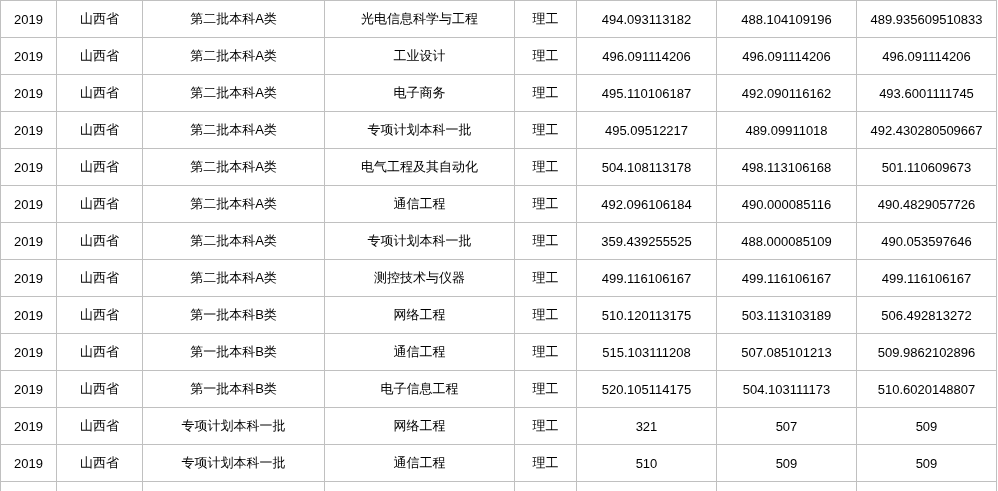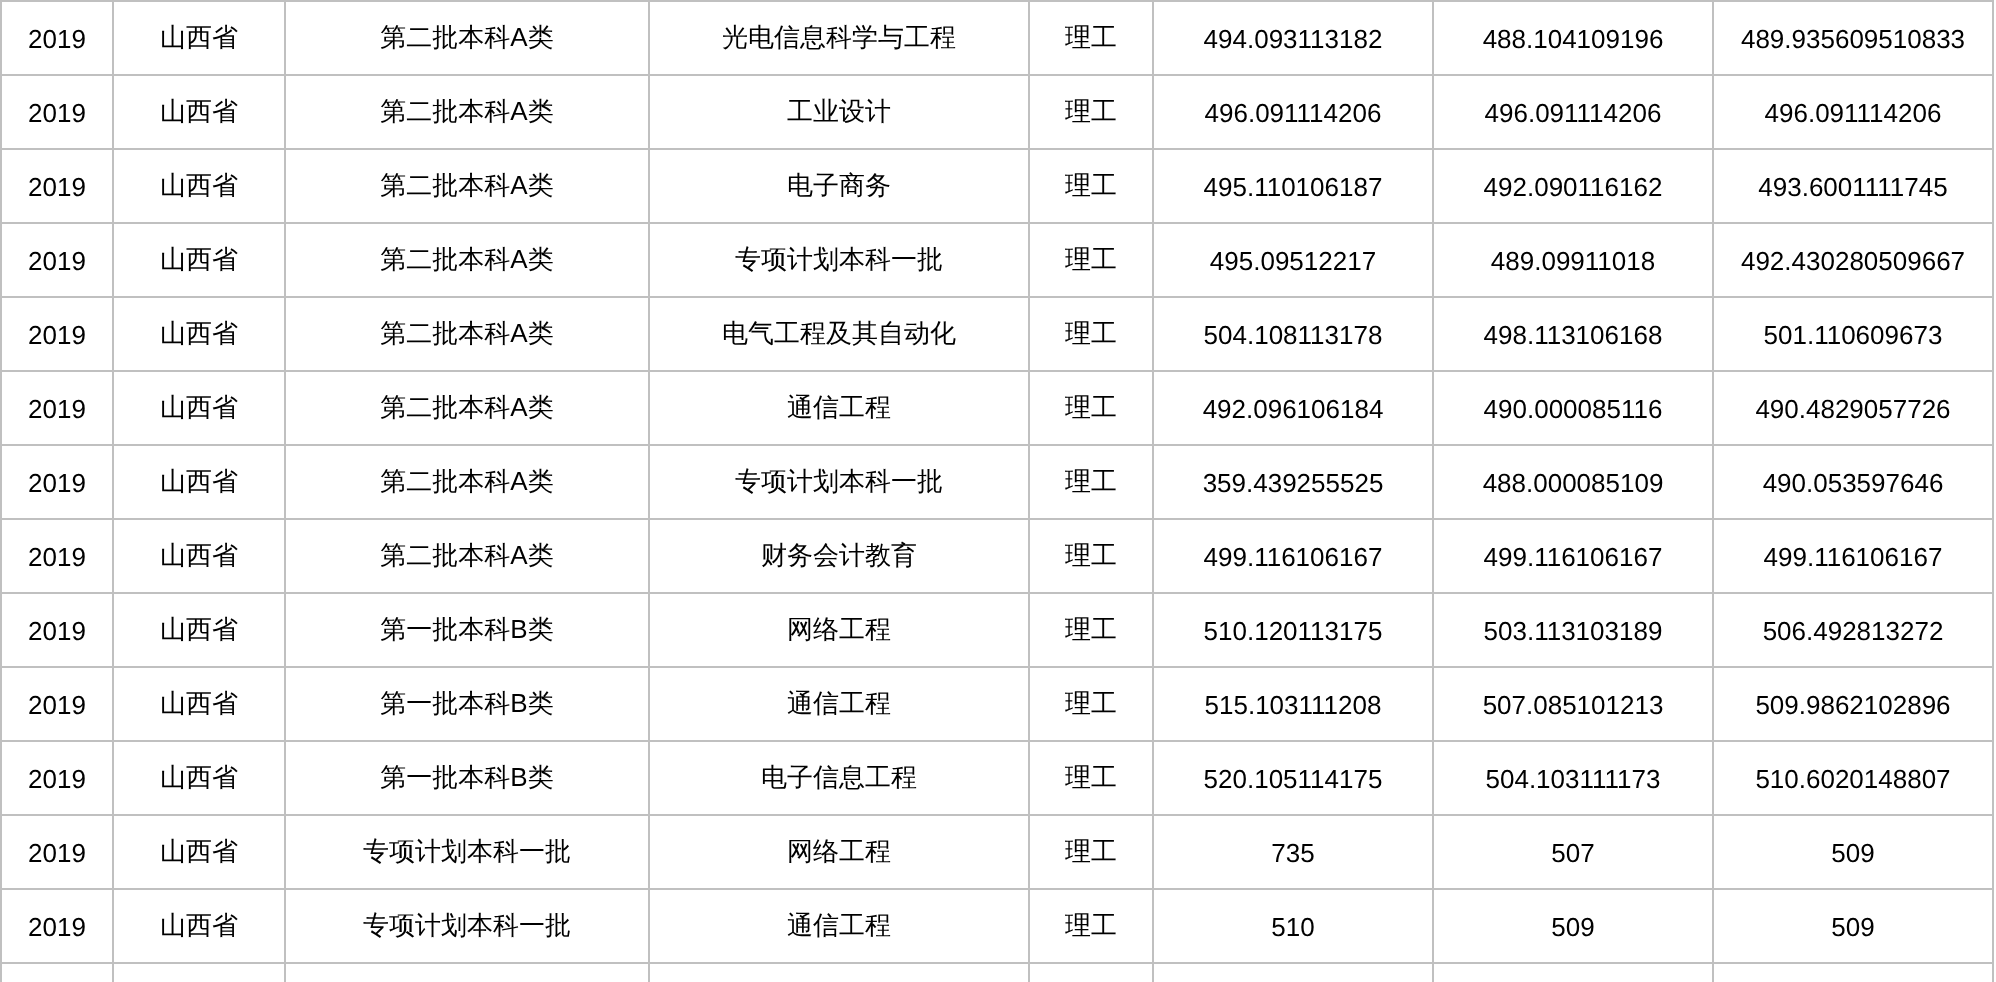--- a/index.html
+++ b/index.html
@@ -120,21 +120,21 @@
       <td>专项计划本科一批</td>
       <td>理工</td>
       <td>359.439255525</td>
       <td>488.000085109</td>
       <td>490.053597646</td>
     </tr>
     <tr>
       <td>2019</td>
       <td>山西省</td>
       <td>第二批本科A类</td>
-      <td>财务会计教育</td>
+      <td>测控技术与仪器</td>
       <td>理工</td>
       <td>499.116106167</td>
       <td>499.116106167</td>
       <td>499.116106167</td>
     </tr>
     <tr>
       <td>2019</td>
       <td>山西省</td>
       <td>第一批本科B类</td>
       <td>网络工程</td>
@@ -162,21 +162,21 @@
       <td>520.105114175</td>
       <td>504.103111173</td>
       <td>510.6020148807</td>
     </tr>
     <tr>
       <td>2019</td>
       <td>山西省</td>
       <td>专项计划本科一批</td>
       <td>网络工程</td>
       <td>理工</td>
-      <td>735</td>
+      <td>321</td>
       <td>507</td>
       <td>509</td>
     </tr>
     <tr>
       <td>2019</td>
       <td>山西省</td>
       <td>专项计划本科一批</td>
       <td>通信工程</td>
       <td>理工</td>
       <td>510</td>

